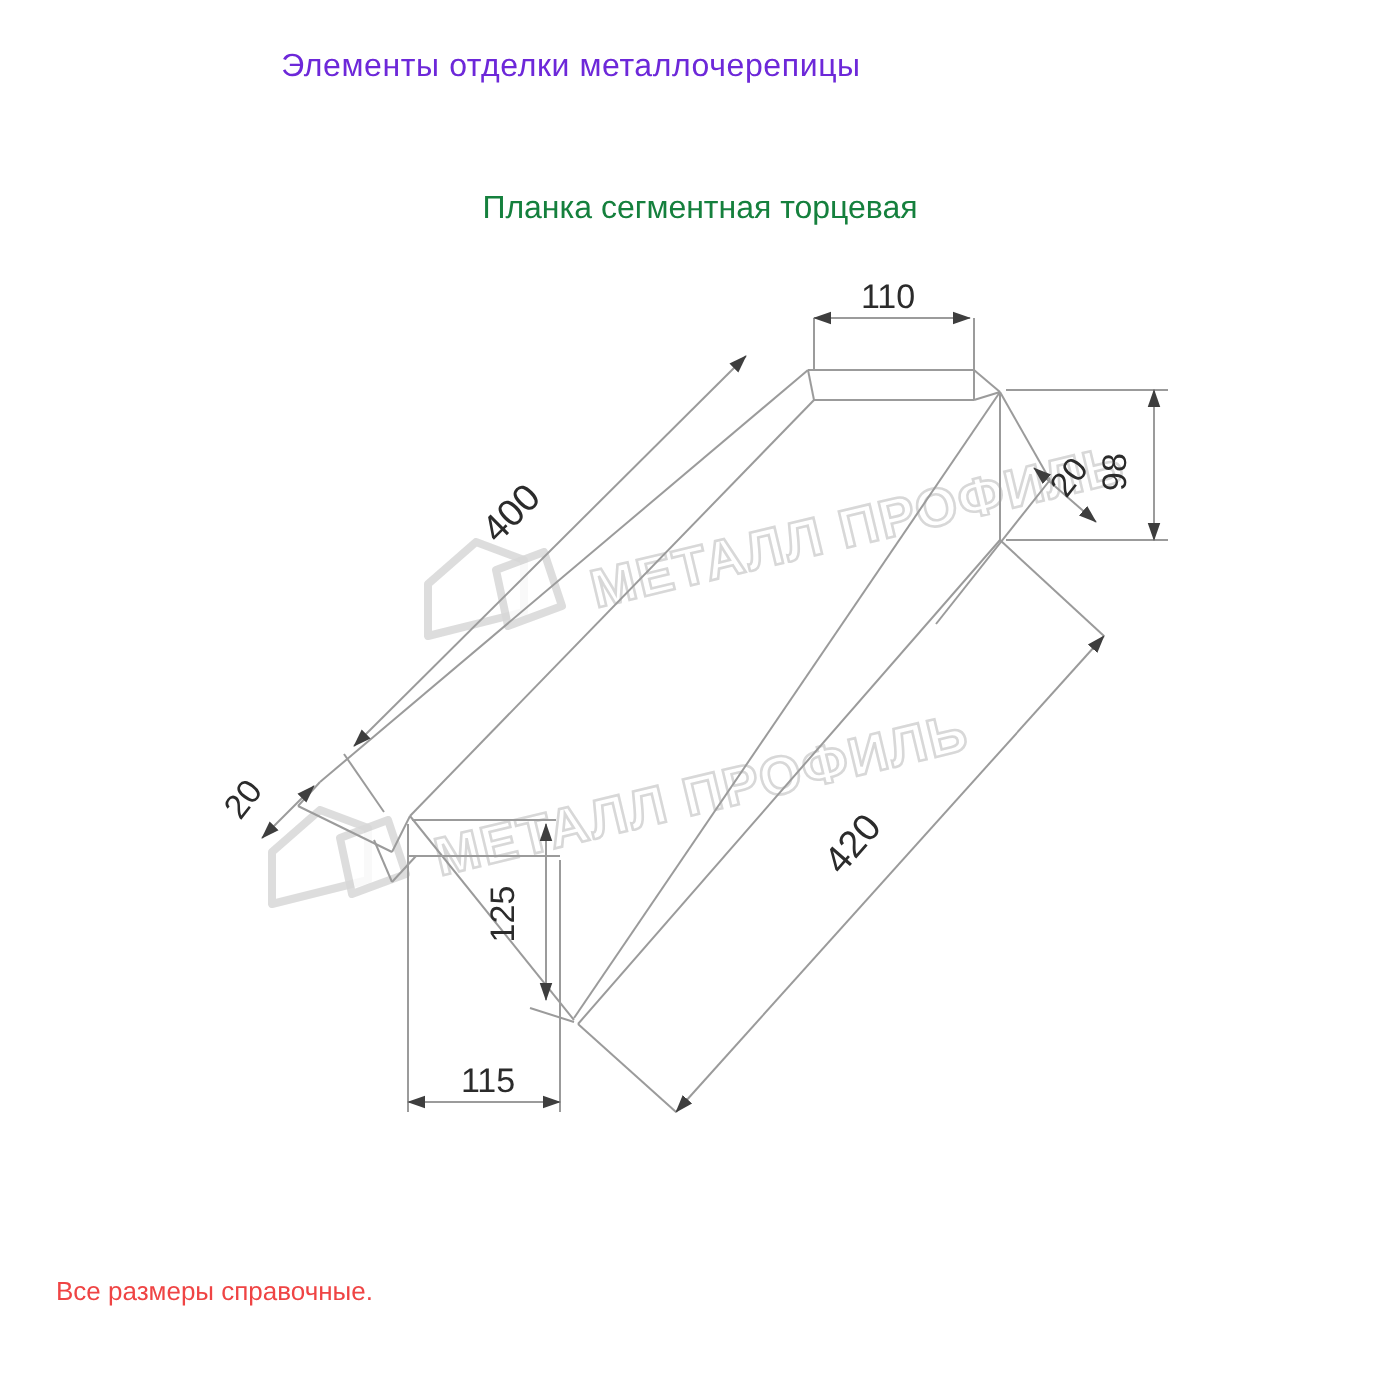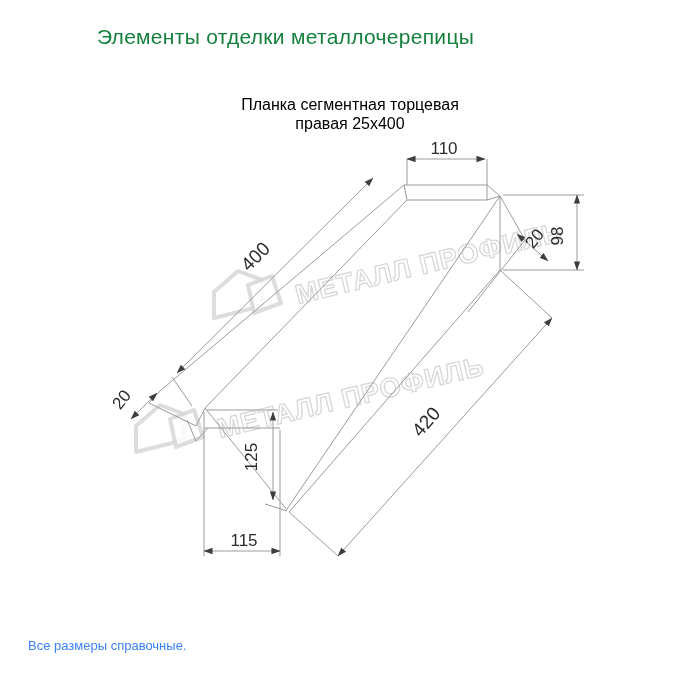--- a/index.html
+++ b/index.html
@@ -2,29 +2,29 @@
 <html style="--line: #9b9b9b; --dimtext: #2b2b2b; --text: #161616; --wm: #d8d8d8;"><head>
 <meta charset="utf-8">
 <style>
   html,body{margin:0;padding:0;}
   body{
     width:700px;height:700px;position:relative;background:#ffffff;overflow:hidden;
     font-family:"Liberation Sans", sans-serif;color:var(--text,#141414);
   }
   .title{
     position:absolute;top:25px;left:0;width:571px;text-align:center;
-    font-size:21px;letter-spacing:.3px;color:#15803d;
+    font-size:16px;letter-spacing:.3px;color:#6d28d9;
   }
   .subtitle{
     position:absolute;top:95px;left:0;width:700px;text-align:center;
-    font-size:16px;line-height:19px;color:#000000;
+    font-size:16px;line-height:19px;color:#15803d;
   }
   .footer{
     position:absolute;top:637px;left:28px;width:640px;text-align:left;
-    font-size:13px;line-height:17px;color:#3b82f6;
+    font-size:13px;line-height:17px;color:#ef4444;
   }
   svg.drawing{position:absolute;top:0;left:0;}
   .ln{stroke:var(--line,#9b9b9b);stroke-width:1;fill:none;}
   .dim{stroke:var(--line,#9b9b9b);stroke-width:1;fill:none;}
   .dimtext{
     fill:var(--dimtext,#2b2b2b);font-size:17px;
     font-family:"Liberation Sans", sans-serif;
   }
   .dimtext.big{font-size:19px;}
   .wm-text{
@@ -33,21 +33,20 @@
   }
   .wm-logo{stroke:var(--wm,#d8d8d8);stroke-width:4;fill:#ffffff;stroke-linejoin:round;opacity:.85;}
 </style>
 </head>
 <body>
 
 <div class="title">Элементы отделки металлочерепицы</div>
 
 <div class="subtitle">
   <div>Планка сегментная торцевая</div>
-  <div>правая 25x400</div>
 </div>
 
 <svg class="drawing" width="700" height="700" viewBox="0 0 700 700">
   <defs>
     <marker id="ar" viewBox="0 0 10 10" refX="9.5" refY="5" markerWidth="9" markerHeight="9" orient="auto-start-reverse">
       <path d="M0,1.5 L10,5 L0,8.5 z" fill="#3e3e3e"></path>
     </marker>
   </defs>
 
   <g>

